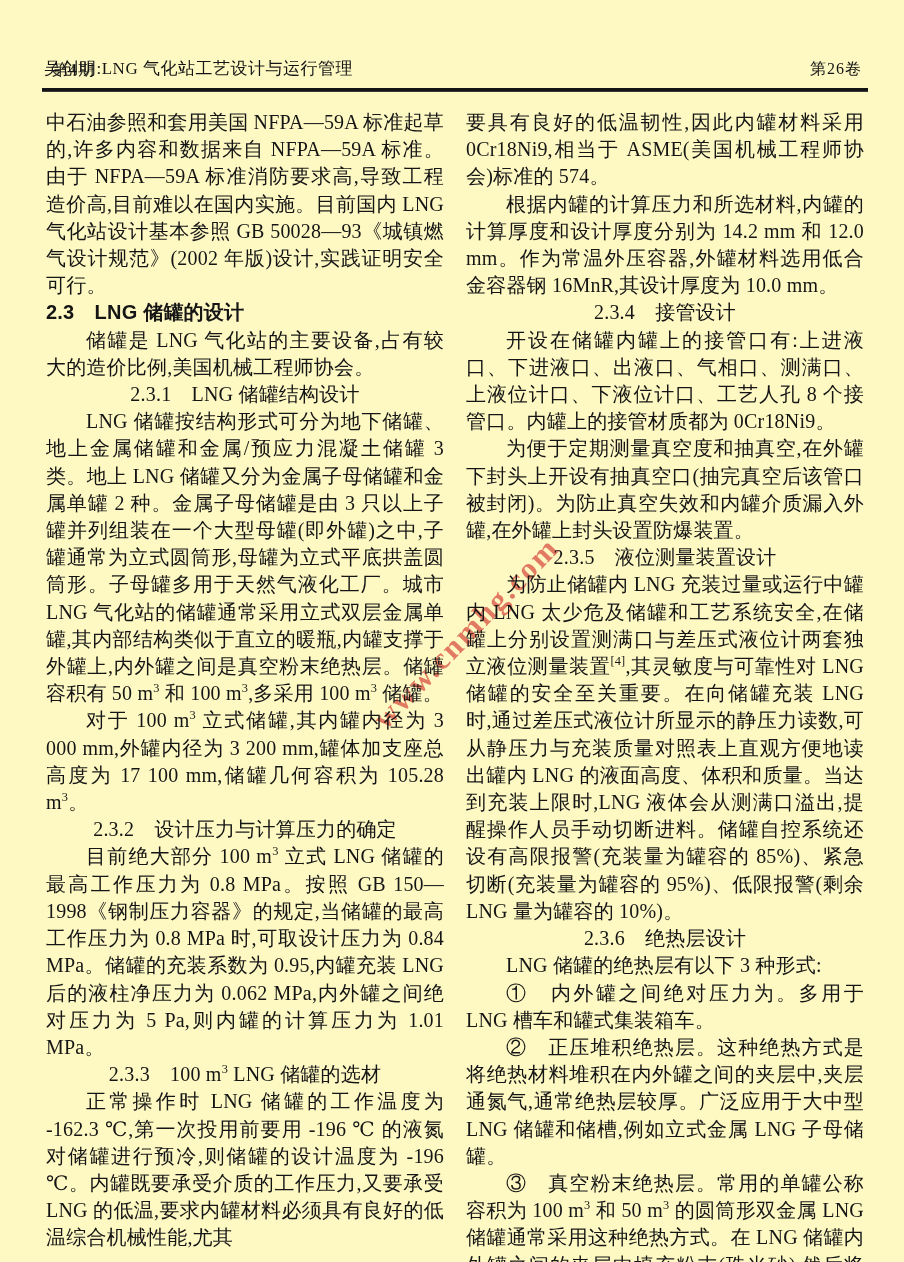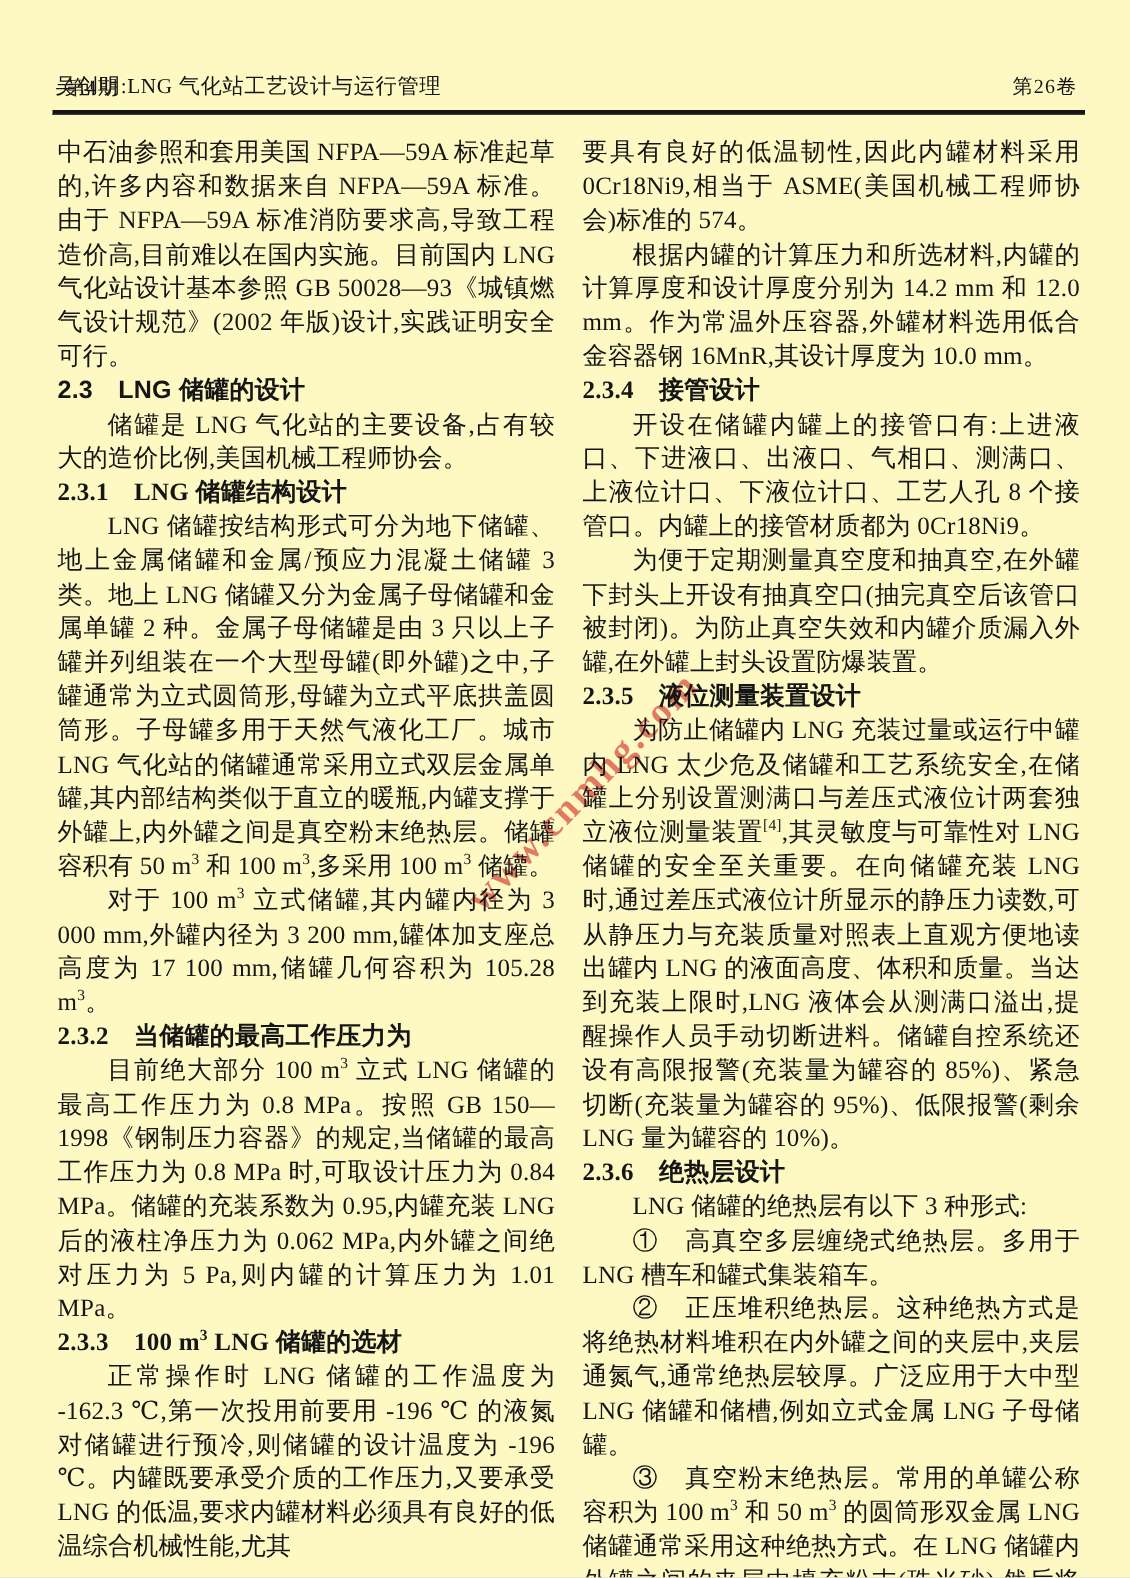--- a/index.html
+++ b/index.html
@@ -45,22 +45,22 @@
     text-align: justify;
     letter-spacing: 0.2px;
   }
   .blk.indent { text-indent: 2em; }
   .blk.h2 {
     font-family: "Liberation Sans", "DejaVu Sans", sans-serif;
     font-weight: 700;
     text-align: left;
   }
   .blk.h3 {
-    font-weight: 700;
-    text-align: left;
+    font-weight: 400;
+    text-align: center;
   }
   sup { font-size: 0.62em; line-height: 0; vertical-align: super; }
   .watermark {
     position: absolute;
     left: 296px;
     top: 615px;
     width: 340px;
     text-align: center;
     font-family: "Liberation Serif", "DejaVu Serif", serif;
     font-weight: 700;
@@ -89,34 +89,34 @@
   <div class="watermark" style="color: rgb(216, 74, 62);">www.cnmhg.com</div>
 
   <div class="columns">
     <div class="col" id="col-left">
         <div class="blk p">中石油参照和套用美国 NFPA—59A 标准起草的,许多内容和数据来自 NFPA—59A 标准。由于 NFPA—59A 标准消防要求高,导致工程造价高,目前难以在国内实施。目前国内 LNG 气化站设计基本参照 GB 50028—93《城镇燃气设计规范》(2002 年版)设计,实践证明安全可行。</div>
         <div class="blk h2">2.3　LNG 储罐的设计</div>
         <div class="blk p indent">储罐是 LNG 气化站的主要设备,占有较大的造价比例,美国机械工程师协会。</div>
         <div class="blk h3">2.3.1　LNG 储罐结构设计</div>
         <div class="blk p indent">LNG 储罐按结构形式可分为地下储罐、地上金属储罐和金属/预应力混凝土储罐 3 类。地上 LNG 储罐又分为金属子母储罐和金属单罐 2 种。金属子母储罐是由 3 只以上子罐并列组装在一个大型母罐(即外罐)之中,子罐通常为立式圆筒形,母罐为立式平底拱盖圆筒形。子母罐多用于天然气液化工厂。城市 LNG 气化站的储罐通常采用立式双层金属单罐,其内部结构类似于直立的暖瓶,内罐支撑于外罐上,内外罐之间是真空粉末绝热层。储罐容积有 50 m<sup>3</sup> 和 100 m<sup>3</sup>,多采用 100 m<sup>3</sup> 储罐。</div>
         <div class="blk p indent">对于 100 m<sup>3</sup> 立式储罐,其内罐内径为 3 000 mm,外罐内径为 3 200 mm,罐体加支座总高度为 17 100 mm,储罐几何容积为 105.28 m<sup>3</sup>。</div>
-        <div class="blk h3">2.3.2　当储罐的最高工作压力为</div>
+        <div class="blk h3">2.3.2　设计压力与计算压力的确定</div>
         <div class="blk p indent">目前绝大部分 100 m<sup>3</sup> 立式 LNG 储罐的最高工作压力为 0.8 MPa。按照 GB 150—1998《钢制压力容器》的规定,当储罐的最高工作压力为 0.8 MPa 时,可取设计压力为 0.84 MPa。储罐的充装系数为 0.95,内罐充装 LNG 后的液柱净压力为 0.062 MPa,内外罐之间绝对压力为 5 Pa,则内罐的计算压力为 1.01 MPa。</div>
         <div class="blk h3">2.3.3　100 m<sup>3</sup> LNG 储罐的选材</div>
         <div class="blk p indent">正常操作时 LNG 储罐的工作温度为 -162.3 ℃,第一次投用前要用 -196 ℃ 的液氮对储罐进行预冷,则储罐的设计温度为 -196 ℃。内罐既要承受介质的工作压力,又要承受 LNG 的低温,要求内罐材料必须具有良好的低温综合机械性能,尤其</div>
       </div>
     <div class="col" id="col-right">
         <div class="blk p">要具有良好的低温韧性,因此内罐材料采用 0Cr18Ni9,相当于 ASME(美国机械工程师协会)标准的 574。</div>
         <div class="blk p indent">根据内罐的计算压力和所选材料,内罐的计算厚度和设计厚度分别为 14.2 mm 和 12.0 mm。作为常温外压容器,外罐材料选用低合金容器钢 16MnR,其设计厚度为 10.0 mm。</div>
         <div class="blk h3">2.3.4　接管设计</div>
         <div class="blk p indent">开设在储罐内罐上的接管口有:上进液口、下进液口、出液口、气相口、测满口、上液位计口、下液位计口、工艺人孔 8 个接管口。内罐上的接管材质都为 0Cr18Ni9。</div>
         <div class="blk p indent">为便于定期测量真空度和抽真空,在外罐下封头上开设有抽真空口(抽完真空后该管口被封闭)。为防止真空失效和内罐介质漏入外罐,在外罐上封头设置防爆装置。</div>
         <div class="blk h3">2.3.5　液位测量装置设计</div>
         <div class="blk p indent">为防止储罐内 LNG 充装过量或运行中罐内 LNG 太少危及储罐和工艺系统安全,在储罐上分别设置测满口与差压式液位计两套独立液位测量装置<sup>[4]</sup>,其灵敏度与可靠性对 LNG 储罐的安全至关重要。在向储罐充装 LNG 时,通过差压式液位计所显示的静压力读数,可从静压力与充装质量对照表上直观方便地读出罐内 LNG 的液面高度、体积和质量。当达到充装上限时,LNG 液体会从测满口溢出,提醒操作人员手动切断进料。储罐自控系统还设有高限报警(充装量为罐容的 85%)、紧急切断(充装量为罐容的 95%)、低限报警(剩余 LNG 量为罐容的 10%)。</div>
         <div class="blk h3">2.3.6　绝热层设计</div>
         <div class="blk p indent">LNG 储罐的绝热层有以下 3 种形式:</div>
-        <div class="blk p indent">①　高真空多层缠绕式绝热层。多用于 LNG 槽车和罐式集装箱车。</div>
+        <div class="blk p indent">①　内外罐之间绝对压力为。多用于 LNG 槽车和罐式集装箱车。</div>
         <div class="blk p indent">②　正压堆积绝热层。这种绝热方式是将绝热材料堆积在内外罐之间的夹层中,夹层通氮气,通常绝热层较厚。广泛应用于大中型 LNG 储罐和储槽,例如立式金属 LNG 子母储罐。</div>
         <div class="blk p indent">③　真空粉末绝热层。常用的单罐公称容积为 100 m<sup>3</sup> 和 50 m<sup>3</sup> 的圆筒形双金属 LNG 储罐通常采用这种绝热方式。在 LNG 储罐内外罐之间的夹层中填充粉末(珠光砂),然后将该夹层抽成高真空。通常用蒸发率来衡量储罐的绝热性能。目前国产</div>
       </div>
   </div>
 
 </div>
 
 </body></html>

